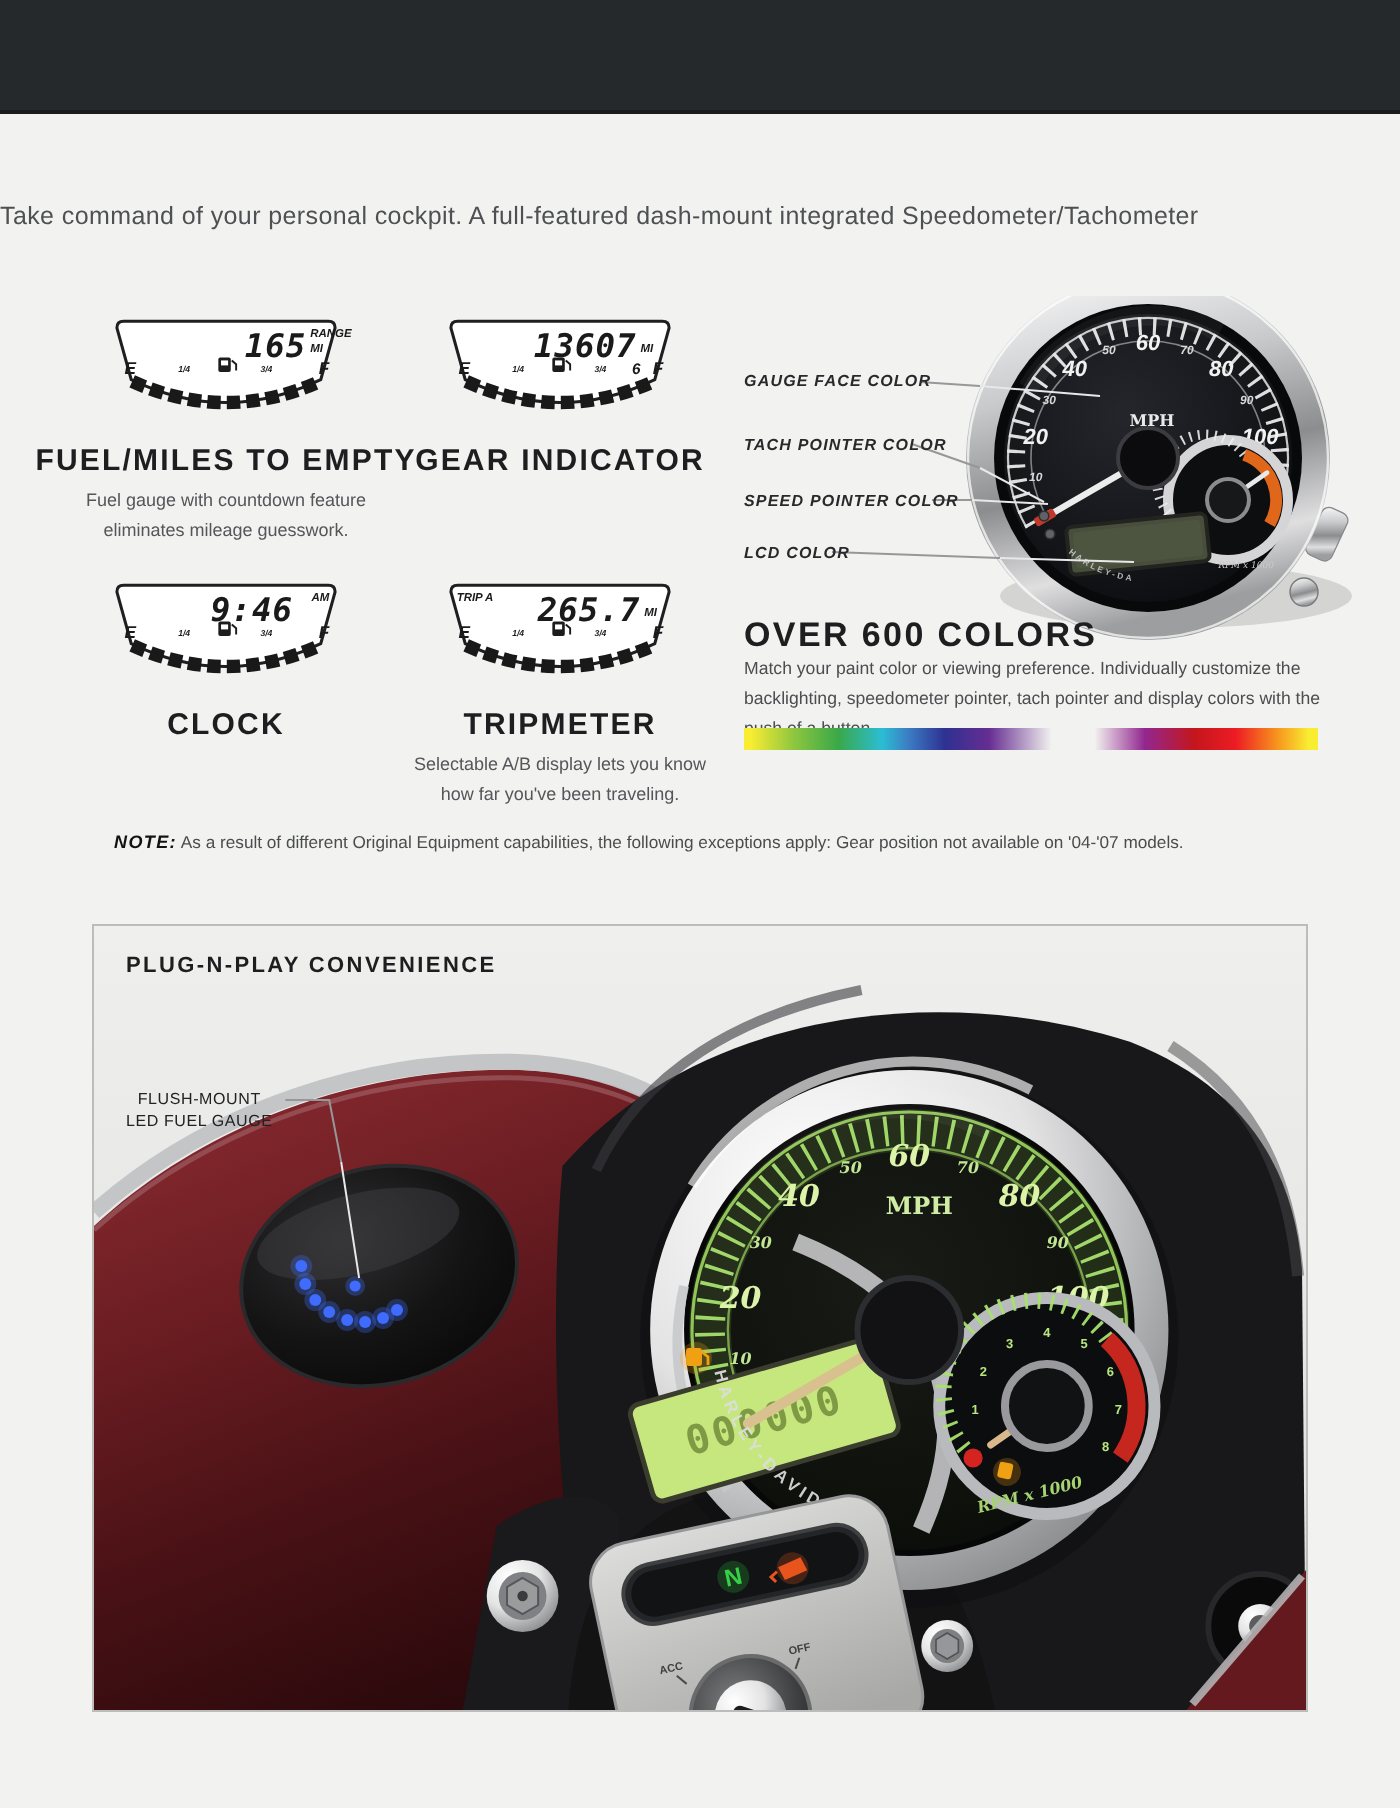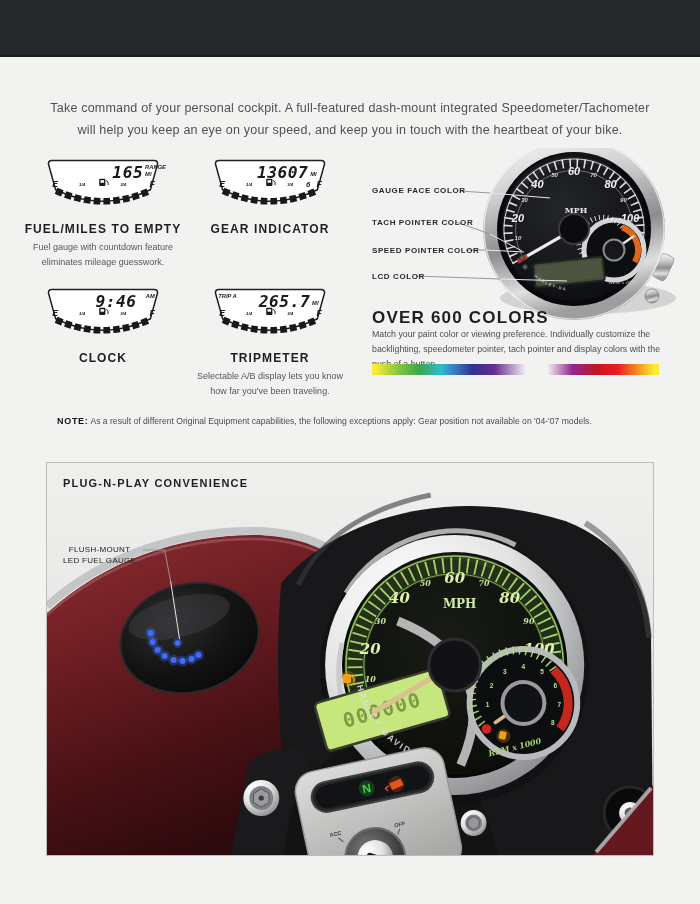--- a/index.html
+++ b/index.html
@@ -1,44 +1,44 @@
 <!DOCTYPE html>
 <html><head>
 <meta charset="utf-8">
 <style>
   html,body{margin:0;padding:0;background:#f2f2f0;}
   .page{position:relative;width:700px;height:904px;background:#f2f2f0;font-family:"Liberation Sans",sans-serif;overflow:hidden;}
   .topbar{position:absolute;top:0;left:0;right:0;height:55px;background:#26292c;border-bottom:2px solid #1a1c1e;}
-  .intro{position:absolute;top:97px;left:0;width:100%;text-align:center;font-size:12.5px;line-height:22px;color:#4f5053;letter-spacing:.2px;margin:0;}
-  
-  .lcd-grid{position:absolute;left:25px;top:155px;width:325px;display:grid;grid-template-columns:156px 156px;column-gap:11px;row-gap:14px;}
+  .intro{position:absolute;top:97px;left:0;width:100%;font-size:12.5px;line-height:22px;color:#4f5053;letter-spacing:.2px;margin:0;}
+  
+  .lcd-grid{position:absolute;left:35px;top:155px;width:325px;display:grid;grid-template-columns:156px 156px;column-gap:11px;row-gap:14px;}
   .feature{display:flex;flex-direction:column;align-items:center;}
   .feature svg.lcd{width:134px;height:60px;}
-  .feature h3{margin:7px 0 4px;font-size:12px;letter-spacing:1.1px;color:#1e1e20;font-weight:bold;text-align:center;white-space:nowrap;}
+  .feature h3{margin:7px 0 4px;font-size:15px;letter-spacing:1.1px;color:#1e1e20;font-weight:bold;text-align:center;white-space:nowrap;}
   .feature p{margin:0;font-size:9px;line-height:15px;color:#55565a;text-align:center;width:152px;}
   
   .lcd-outline{fill:#ffffff;stroke:#1f1f21;stroke-width:1.6;}
   .seg-arc{fill:none;stroke:#191919;stroke-width:7;stroke-dasharray:7 3.2;}
   .seg-val{font-family:"DejaVu Sans Mono",monospace;font-style:italic;font-weight:bold;font-size:17px;fill:#1a1a1a;letter-spacing:.5px;}
   .lcd-sm{font-family:"Liberation Sans",sans-serif;font-style:italic;font-weight:bold;font-size:6px;fill:#1a1a1a;}
   .lcd-ef{font-family:"Liberation Sans",sans-serif;font-style:italic;font-weight:bold;font-size:9px;fill:#1a1a1a;}
   .lcd-q{font-family:"Liberation Sans",sans-serif;font-style:italic;font-weight:bold;font-size:4.5px;fill:#1a1a1a;}
   .lcd-gear{font-family:"Liberation Sans",sans-serif;font-style:italic;font-weight:bold;font-size:8px;fill:#1a1a1a;}
   
   .right-col{position:absolute;left:372px;top:148px;width:296px;height:266px;}
   .gauge-svg{position:absolute;left:0;top:0;width:328px;height:175px;pointer-events:none;}
-  .callout-label{position:absolute;left:0;font-size:8px;font-weight:bold;letter-spacing:.6px;color:#29292b;white-space:nowrap;background:transparent;}
+  .callout-label{position:absolute;left:0;font-size:8px;font-weight:bold;letter-spacing:.6px;color:#29292b;white-space:nowrap;background:transparent;font-style:italic;}
   .colors-title{position:absolute;left:0;top:160px;font-size:17px;font-weight:bold;letter-spacing:1.2px;color:#1e1e20;margin:0;}
   .colors-body{position:absolute;left:0;top:179px;width:296px;font-size:8.8px;line-height:15px;color:#4c4d50;margin:0;}
   .bar{position:absolute;top:216px;height:11px;}
   .bar-left{left:0;width:157px;}
   .bar-right{left:173px;width:114px;}
   
   .note{position:absolute;left:57px;top:414px;width:608px;font-size:8.6px;line-height:14.5px;color:#4b4c4e;margin:0;}
-  .note b{color:#131315;letter-spacing:.7px;font-size:9px;}
+  .note b{color:#131315;letter-spacing:.7px;font-size:9px;font-style:italic;}
   
   .panel{position:absolute;left:46px;top:462px;width:608px;height:394px;border:1px solid #bcbcba;background:#ececea;box-sizing:border-box;}
   .photo{position:absolute;left:0;top:0;width:100%;height:100%;}
   .panel-title{position:absolute;left:16px;top:14px;font-size:11px;font-weight:bold;letter-spacing:1.2px;color:#1e1e20;}
   .panel-body{position:absolute;left:16px;top:33px;font-size:9.3px;line-height:16.5px;color:#4c4d50;}
   .panel-callout{position:absolute;left:16px;top:82px;font-size:8px;font-weight:normal;line-height:10.5px;color:#222224;letter-spacing:.3px;text-align:center;}
   
   .t-maj{font-family:"DejaVu Serif",serif;font-style:italic;font-weight:bold;font-size:15px;fill:#dcf3a9;text-anchor:middle;dominant-baseline:middle;}
   .t-min{font-family:"DejaVu Serif",serif;font-style:italic;font-weight:bold;font-size:8px;fill:#c3e695;text-anchor:middle;dominant-baseline:middle;}
   .t-unit{font-family:"DejaVu Serif",serif;font-weight:bold;font-size:12px;fill:#cfeea4;text-anchor:middle;dominant-baseline:middle;}
@@ -58,21 +58,20 @@
 </style>
 </head>
 <body>
 
 <div class="page">
 
   <div class="topbar"></div>
 
   <p class="intro">
     <span>Take command of your personal cockpit. A full-featured dash-mount integrated Speedometer/Tachometer</span><br>
-    <span>will help you keep an eye on your speed, and keep you in touch with the heartbeat of your bike.</span>
   </p>
 
   <div class="lcd-grid">
 
     <div class="feature">
       <svg class="lcd" viewBox="0 0 140 62">
         <path class="lcd-outline" d="M 13,9 Q 13,5.5 16.5,5.5 L 123.5,5.5 Q 127,5.5 127,9 L 119.5,36 Q 70,60 20.5,36 Z"></path>
         <text class="seg-val" x="112" y="24" text-anchor="end">165</text>
         <text class="lcd-sm" x="114" y="14">RANGE</text>
         <text class="lcd-sm" x="114" y="21.5">MI</text>

